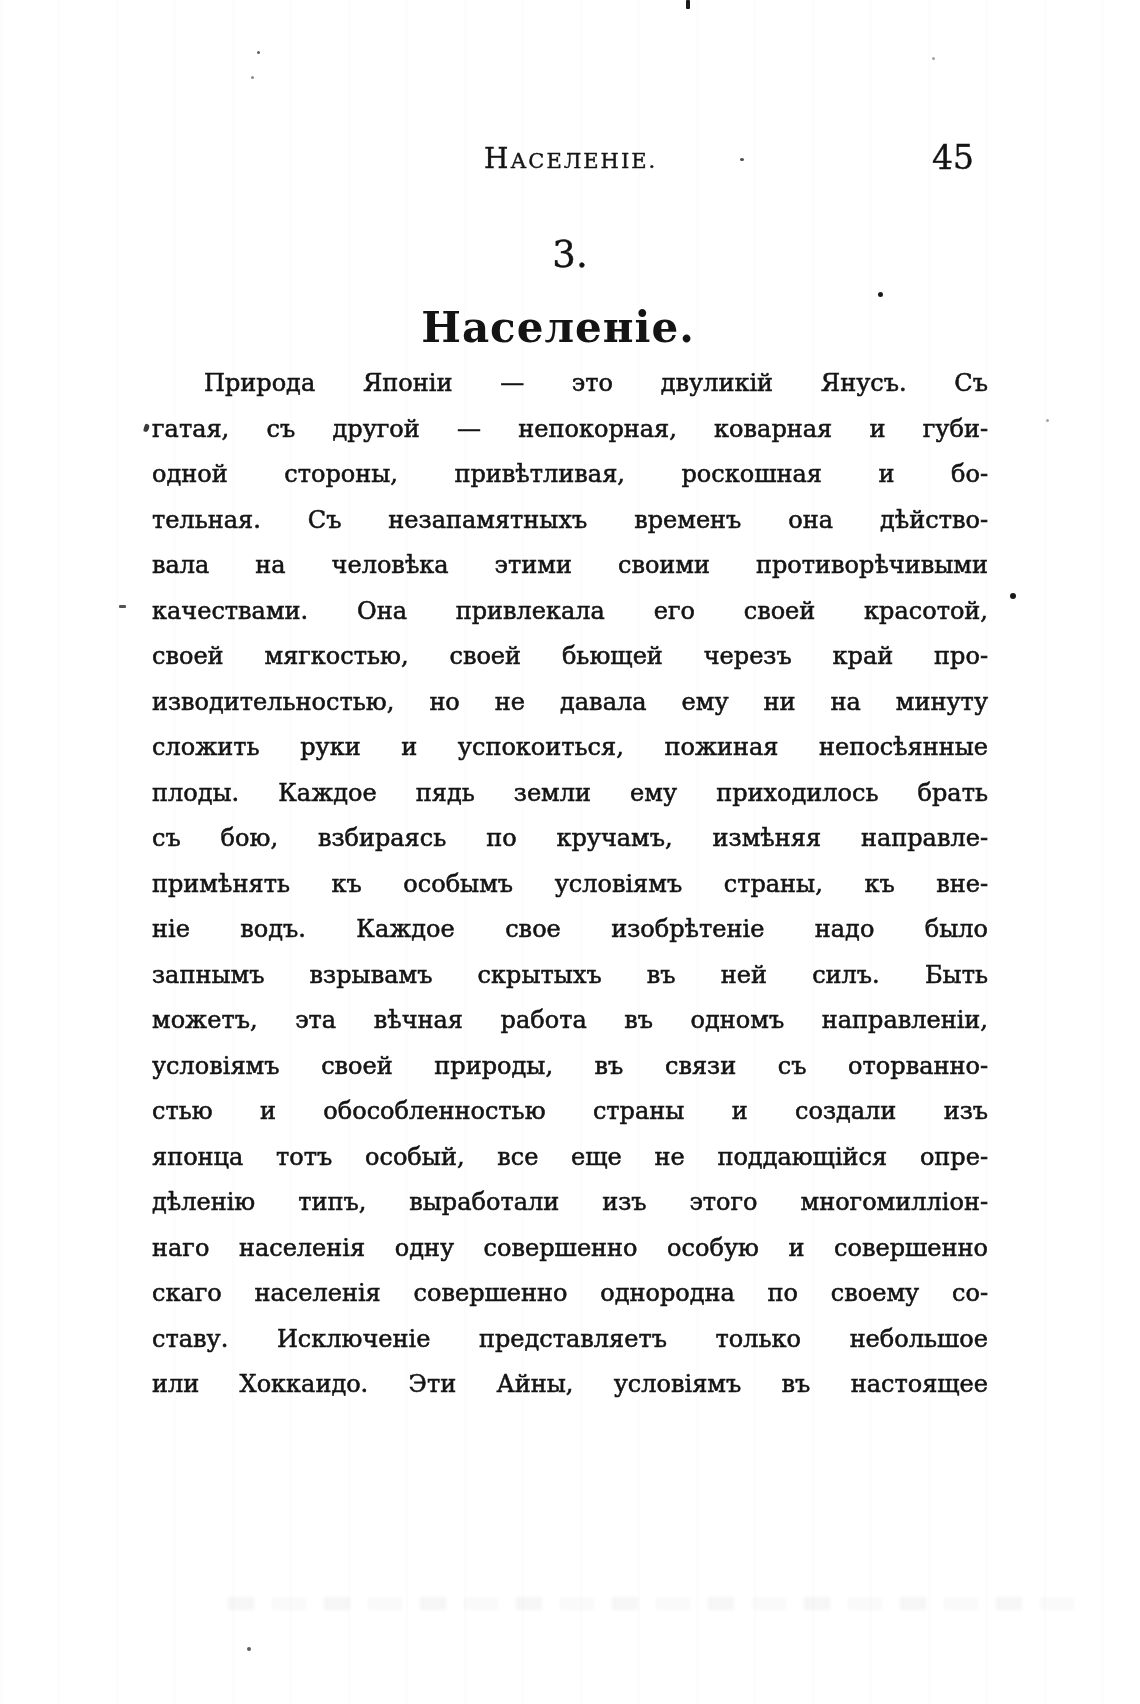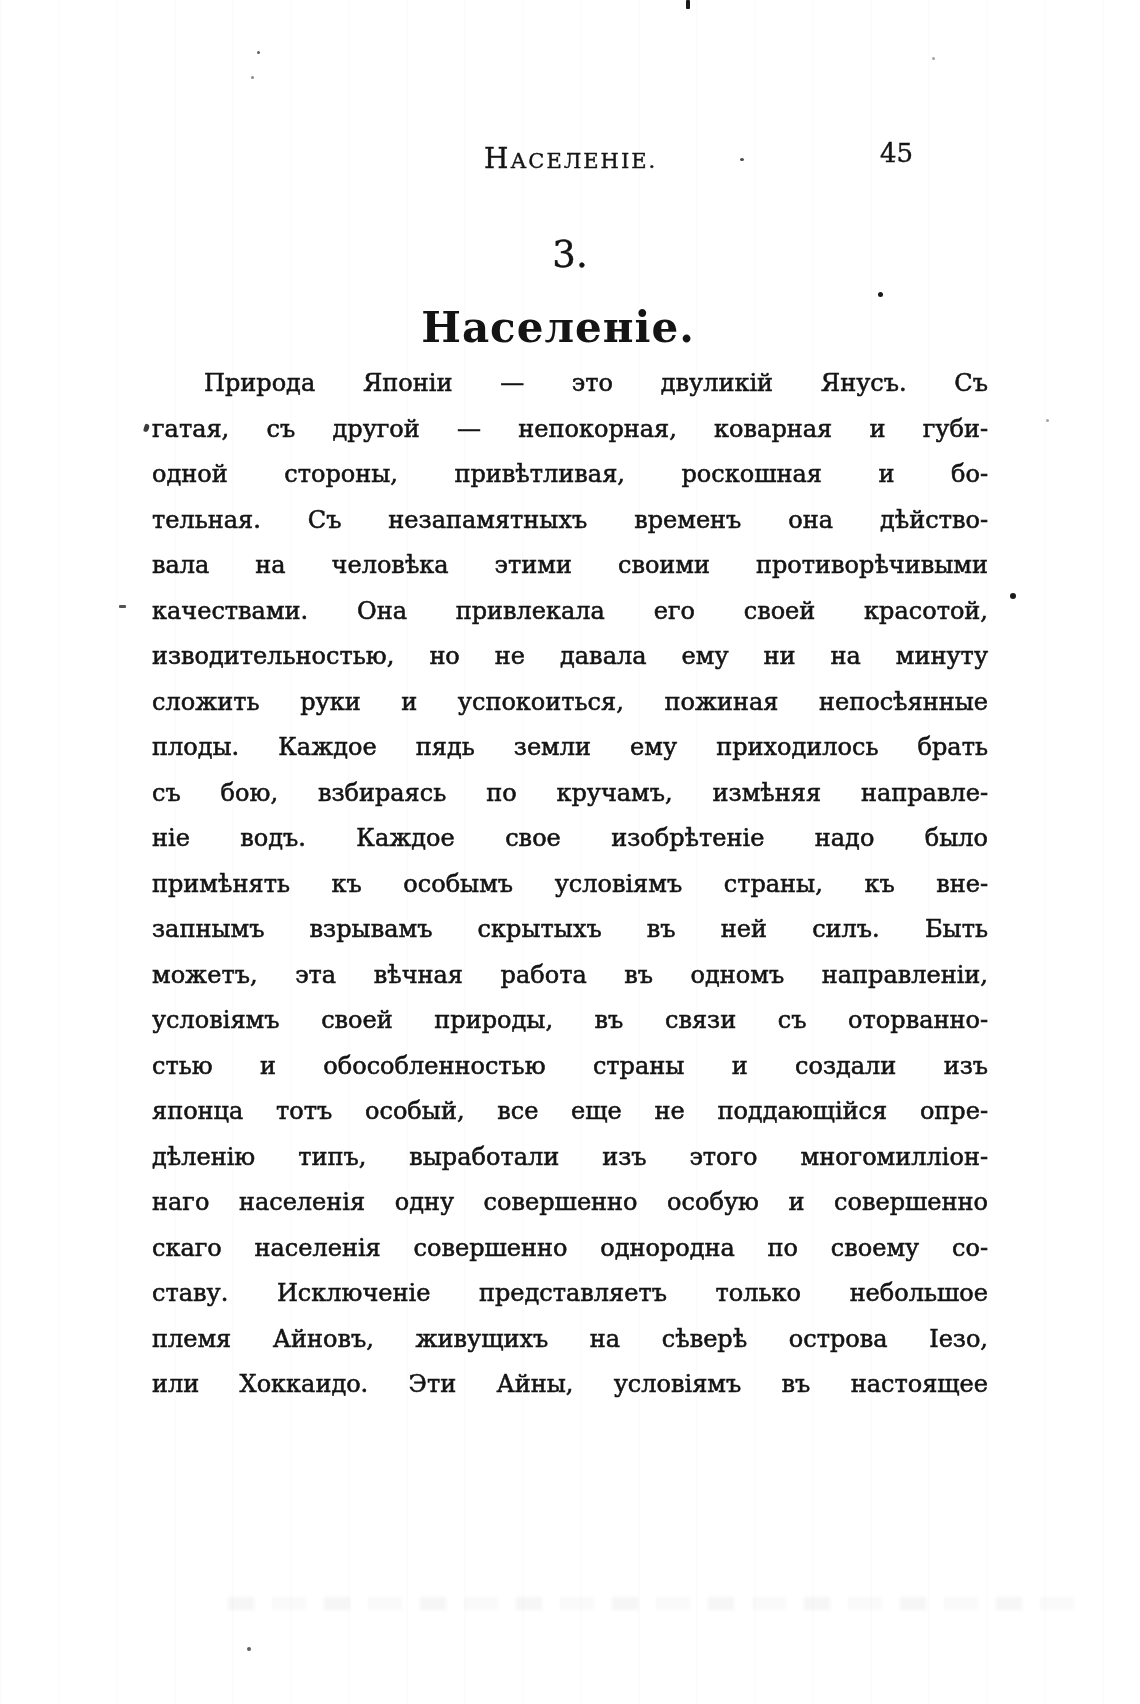--- a/index.html
+++ b/index.html
@@ -29,22 +29,22 @@
     font-size: 21px;
     letter-spacing: 2px;
     -webkit-text-stroke: 0.4px #141414;
     white-space: nowrap;
   }
   .running-title .lead-cap {
     font-size: 28px;
   }
   .page-number {
     position: absolute;
-    left: 880px; top: 0px;
-    font-size: 26px;
+    left: 932px; top: 0px;
+    font-size: 33px;
     -webkit-text-stroke: 0.4px #141414;
   }
   .section-number {
     position: absolute;
     top: 233px; left: 152px; width: 836px;
     text-align: center;
     font-size: 37px;
     -webkit-text-stroke: 0.4px #141414;
   }
   .chapter-heading {
@@ -106,36 +106,36 @@
 
   <div class="chapter-heading">Населеніе.</div>
 
   <div class="body-text">
     <div class="line indent">Природа Японіи — это двуликій Янусъ. Съ</div>
     <div class="line">гатая, съ другой — непокорная, коварная и губи-</div>
     <div class="line">одной стороны, привѣтливая, роскошная и бо-</div>
     <div class="line">тельная. Съ незапамятныхъ временъ она дѣйство-</div>
     <div class="line">вала на человѣка этими своими противорѣчивыми</div>
     <div class="line">качествами. Она привлекала его своей красотой,</div>
+    <div class="line">своей мягкостью, своей бьющей черезъ край про-</div>
     <div class="line">изводительностью, но не давала ему ни на минуту</div>
     <div class="line">сложить руки и успокоиться, пожиная непосѣянные</div>
     <div class="line">плоды. Каждое пядь земли ему приходилось брать</div>
     <div class="line">съ бою, взбираясь по кручамъ, измѣняя направле-</div>
+    <div class="line">примѣнять къ особымъ условіямъ страны, къ вне-</div>
     <div class="line">ніе водъ. Каждое свое изобрѣтеніе надо было</div>
-    <div class="line">примѣнять къ особымъ условіямъ страны, къ вне-</div>
     <div class="line">запнымъ взрывамъ скрытыхъ въ ней силъ. Быть</div>
     <div class="line">можетъ, эта вѣчная работа въ одномъ направленіи,</div>
     <div class="line">условіямъ своей природы, въ связи съ оторванно-</div>
     <div class="line">стью и обособленностью страны и создали изъ</div>
     <div class="line">японца тотъ особый, все еще не поддающійся опре-</div>
     <div class="line">дѣленію типъ, выработали изъ этого многомилліон-</div>
     <div class="line">наго населенія одну совершенно особую и совершенно</div>
     <div class="line">скаго населенія совершенно однородна по своему со-</div>
     <div class="line">ставу. Исключеніе представляетъ только небольшое</div>
-    <div class="line">племя Айновъ, живущихъ на сѣверѣ острова Іезо,</div>
     <div class="line">или Хоккаидо.  Эти Айны, условіямъ въ настоящее</div>
   </div>
 
   <div class="tick" style="left:686px; top:0px;   width:4px; height:9px;"></div>
   <div class="speck" style="left:257px; top:51px;  width:3px; height:3px; opacity:.7;"></div>
   <div class="speck" style="left:251px; top:76px;  width:3px; height:3px; opacity:.5;"></div>
   <div class="speck" style="left:740px; top:158px; width:4px; height:3px; opacity:.8;"></div>
   <div class="speck" style="left:932px; top:57px;  width:3px; height:3px; opacity:.4;"></div>
   <div class="speck" style="left:878px; top:292px; width:5px; height:5px;"></div>
   <div class="tick" style="left:119px; top:605px; width:7px; height:3px; opacity:.75;"></div>

